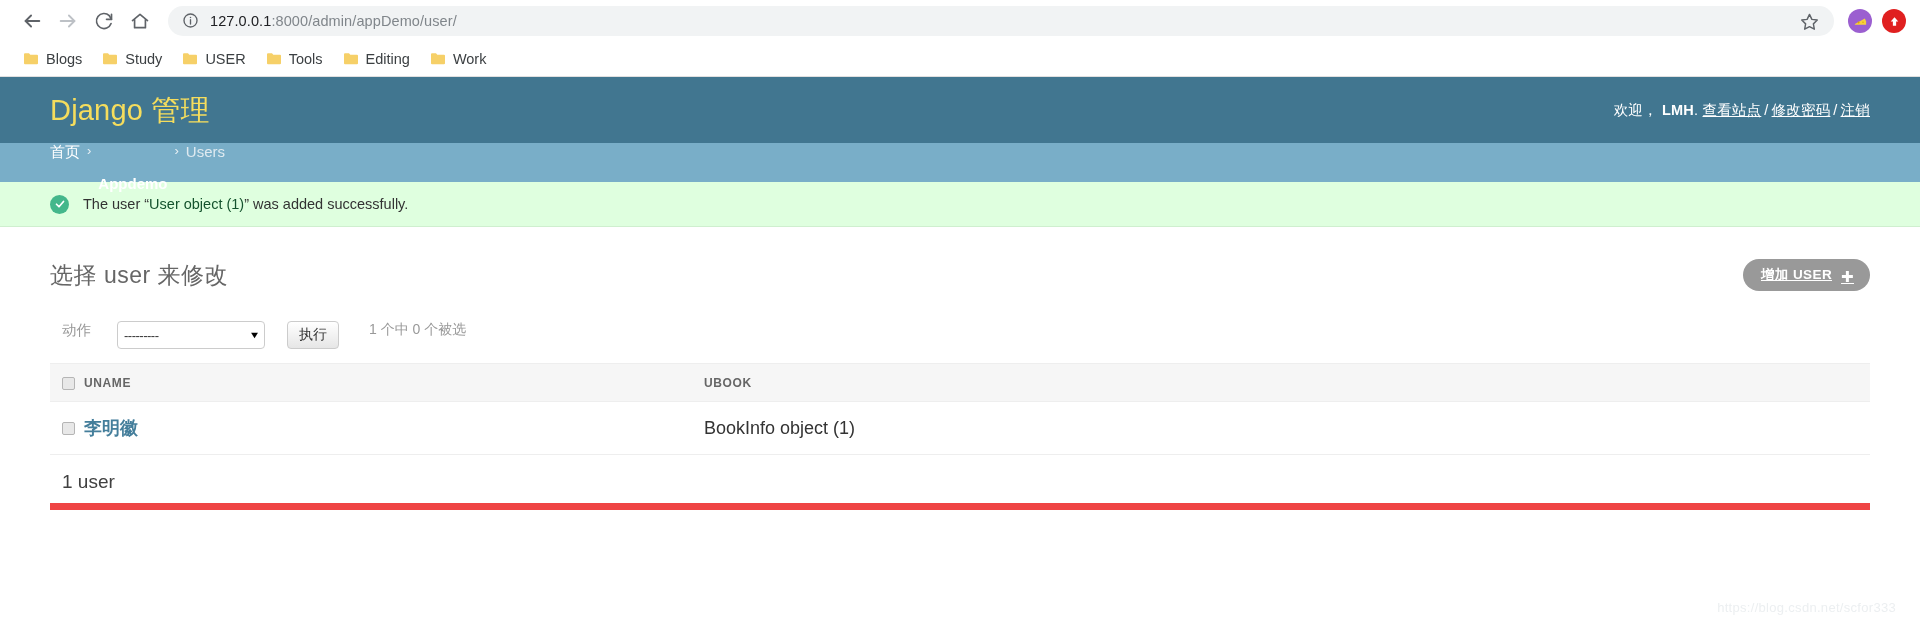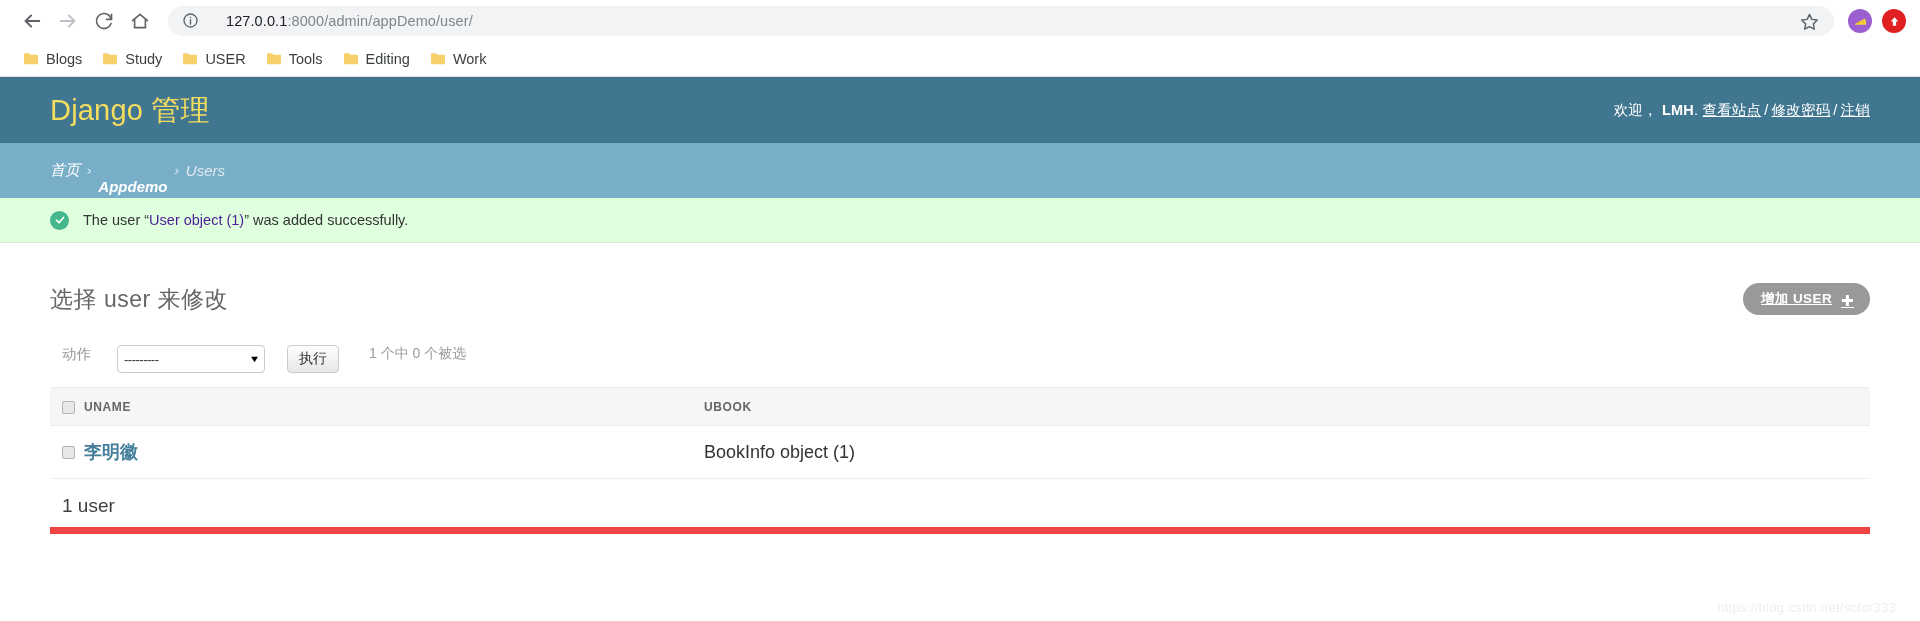--- a/index.html
+++ b/index.html
@@ -52,21 +52,20 @@
     margin-right: 10px;
     color: #5f6368;
   }
   .omni-url {
     font-size: 14.5px;
     color: #202124;
     letter-spacing: 0.1px;
     white-space: nowrap;
     flex: 1 1 auto;
     line-height: 30px;
-    margin-left: 16px;
   }
   .omni-url .dim { color: #80868b; }
   .star-btn {
     width: 26px; height: 26px;
     display: flex; align-items: center; justify-content: center;
     color: #5f6368;
     flex: 0 0 auto;
     margin-left: 6px;
   }
   .ext-icons {
@@ -135,27 +134,25 @@
     white-space: nowrap;
   }
   .dj-usertools strong { font-weight: bold; }
   .dj-usertools a {
     color: #ffffff;
   }
   .dj-usertools .sep { padding: 0 3px; }
 
   .breadcrumbs {
     background: #79aec8;
-    height: 55px;
-    display: flex;
-    align-items: center;
+    height: 39px;
+    display: flex;
     padding: 0 50px;
     font-size: 15px;
     color: #ffffff;
-    font-style: italic;
   }
   .breadcrumbs a { color: #ffffff; text-decoration: none; }
   .breadcrumbs .bc-strong { font-weight: bold; margin-top: 32px; }
   .breadcrumbs .bc-sep { padding: 0 7px; font-size: 13px; color: #e7f0f4; }
   .breadcrumbs .bc-current { color: #dfeaf0; }
 
   .messagelist {
     background: #dfffdf;
     border-bottom: 1px solid #cfefcf;
     padding: 12px 50px 12px 50px;
@@ -169,24 +166,24 @@
     border-radius: 50%;
     background: #44b78b;
     display: flex; align-items: center; justify-content: center;
     flex: 0 0 auto;
   }
   .msg-check svg { display:block; }
   .msg-text {
     font-size: 14.5px;
     color: #333333;
   }
-  .msg-text a { color: #4c1d95; text-decoration: none; }
+  .msg-text a { color: #14532d; text-decoration: none; }
 
   .content {
-    padding: 8px 50px;
+    padding: 0 50px;
     position: relative;
   }
   .content-head {
     display: flex;
     align-items: center;
     justify-content: space-between;
     padding-top: 32px;
     padding-bottom: 8px;
   }
   h1.page-title {

